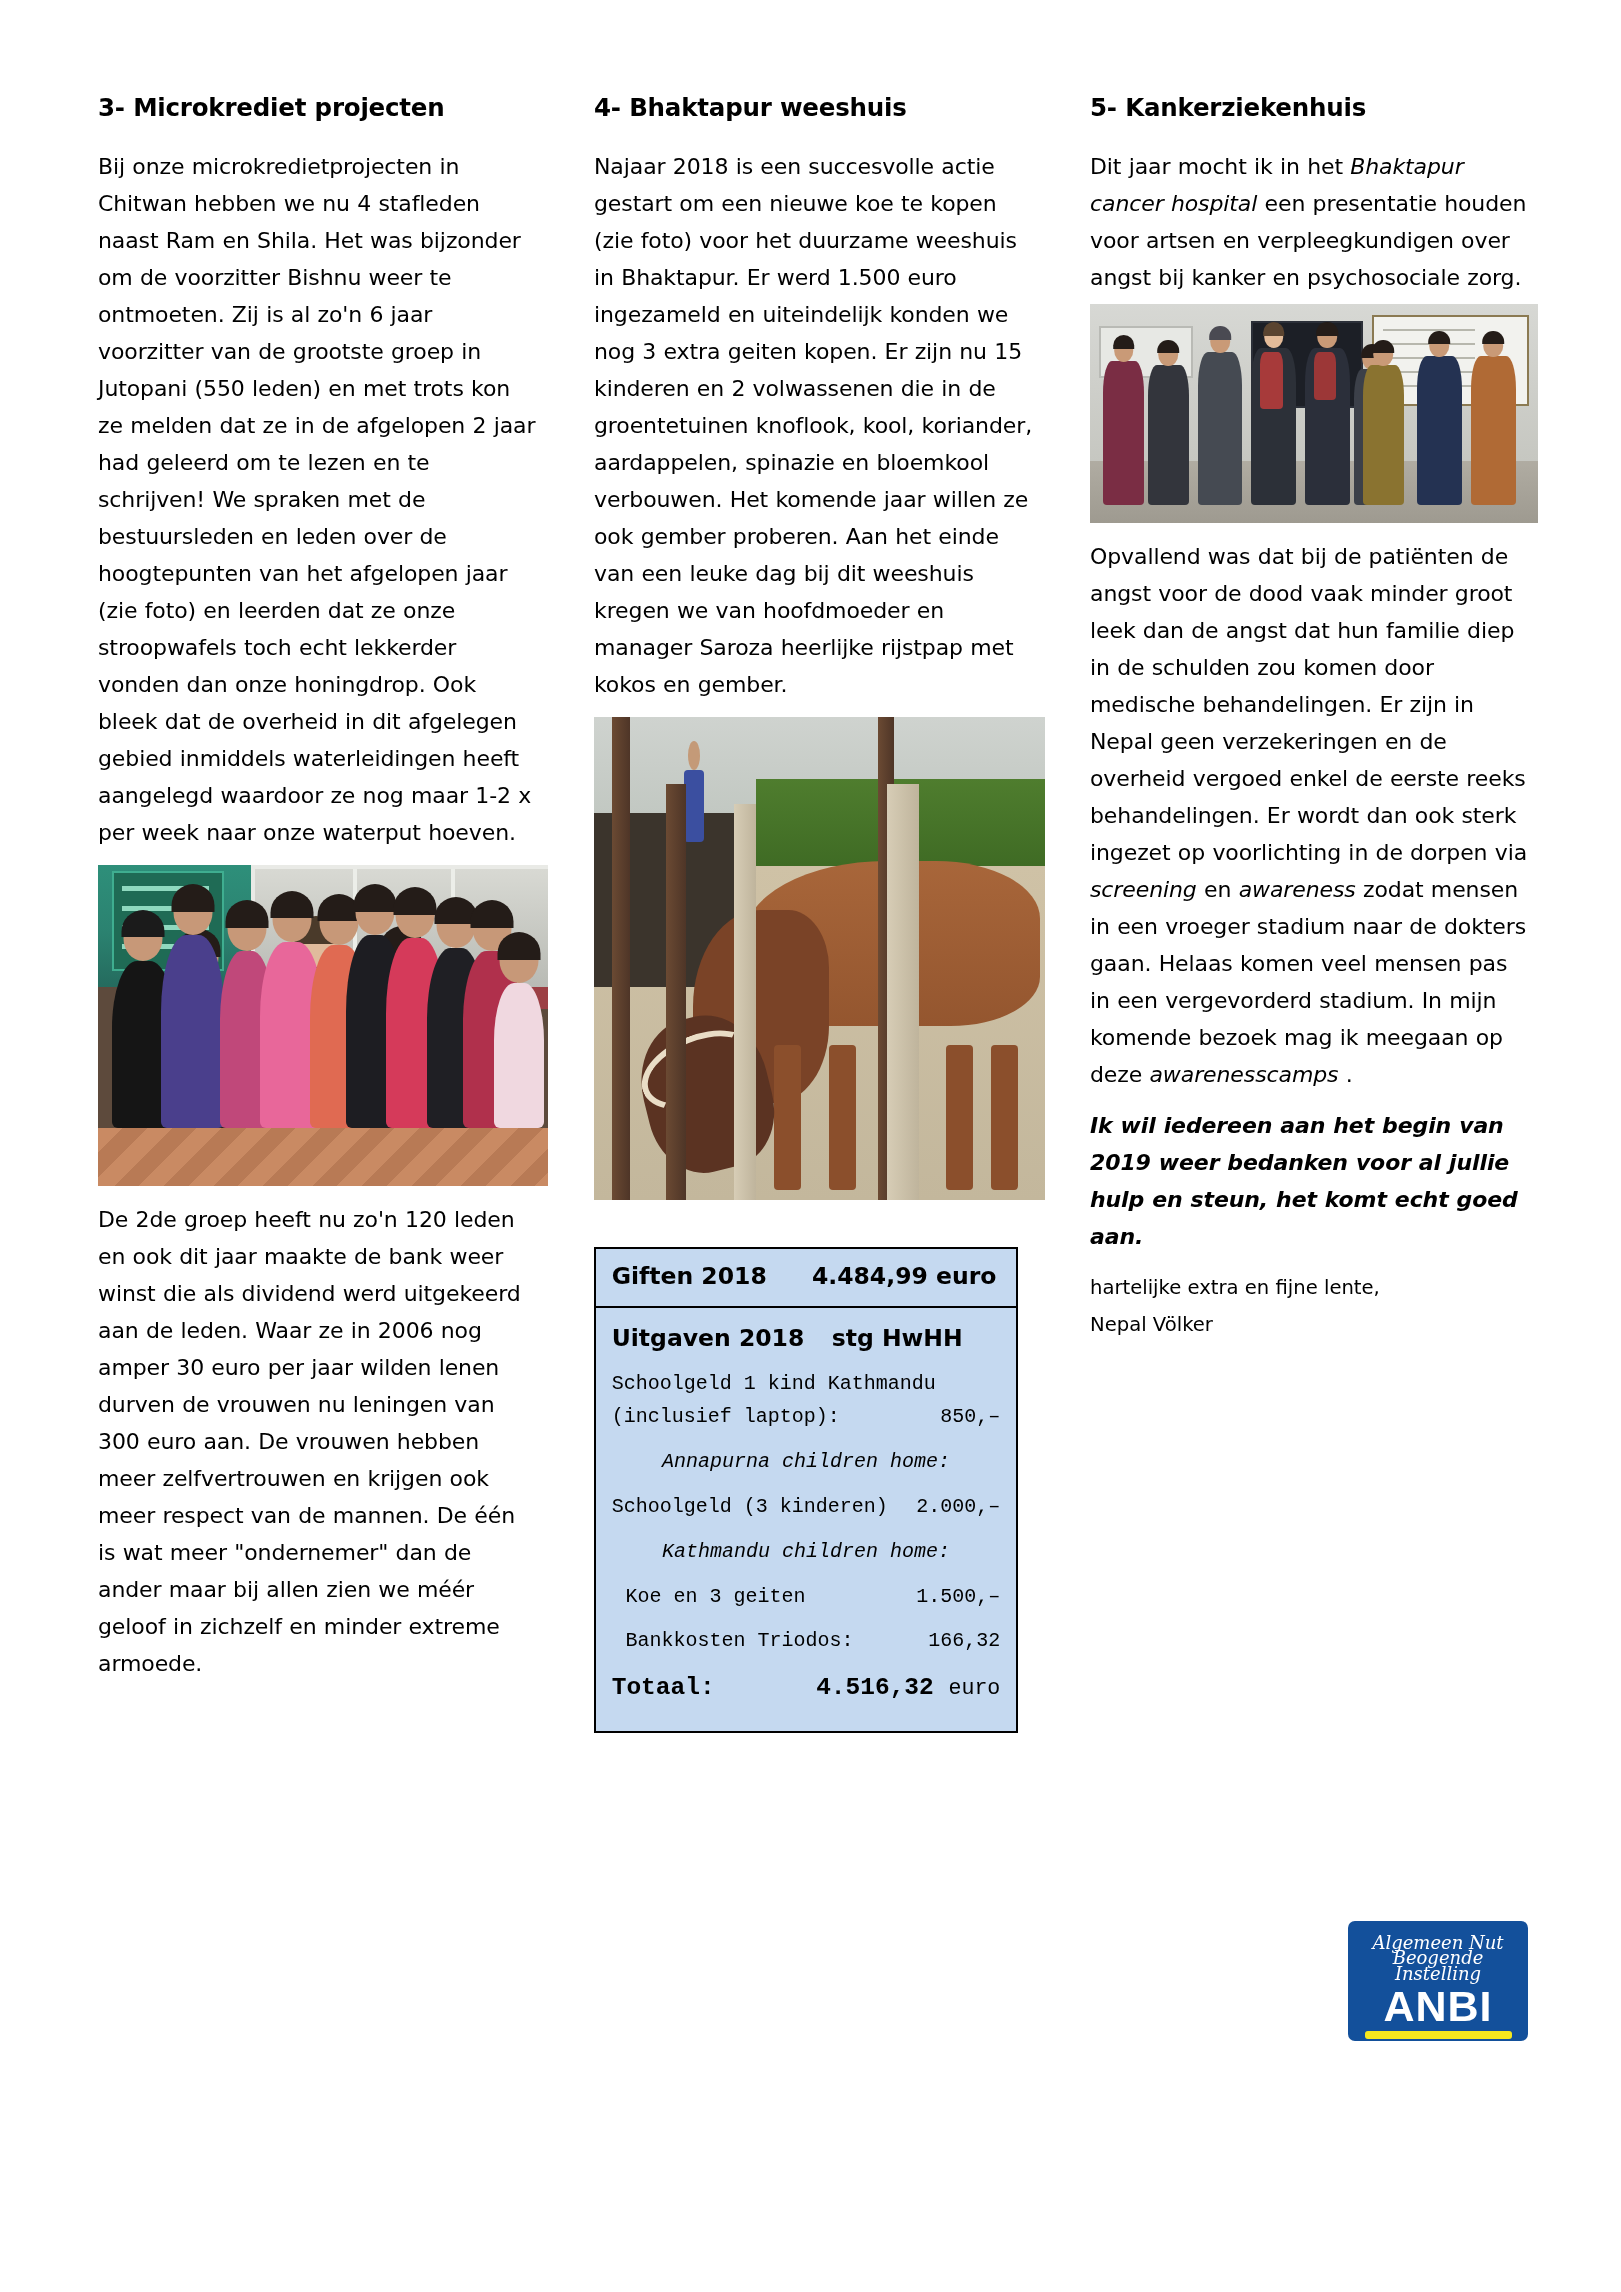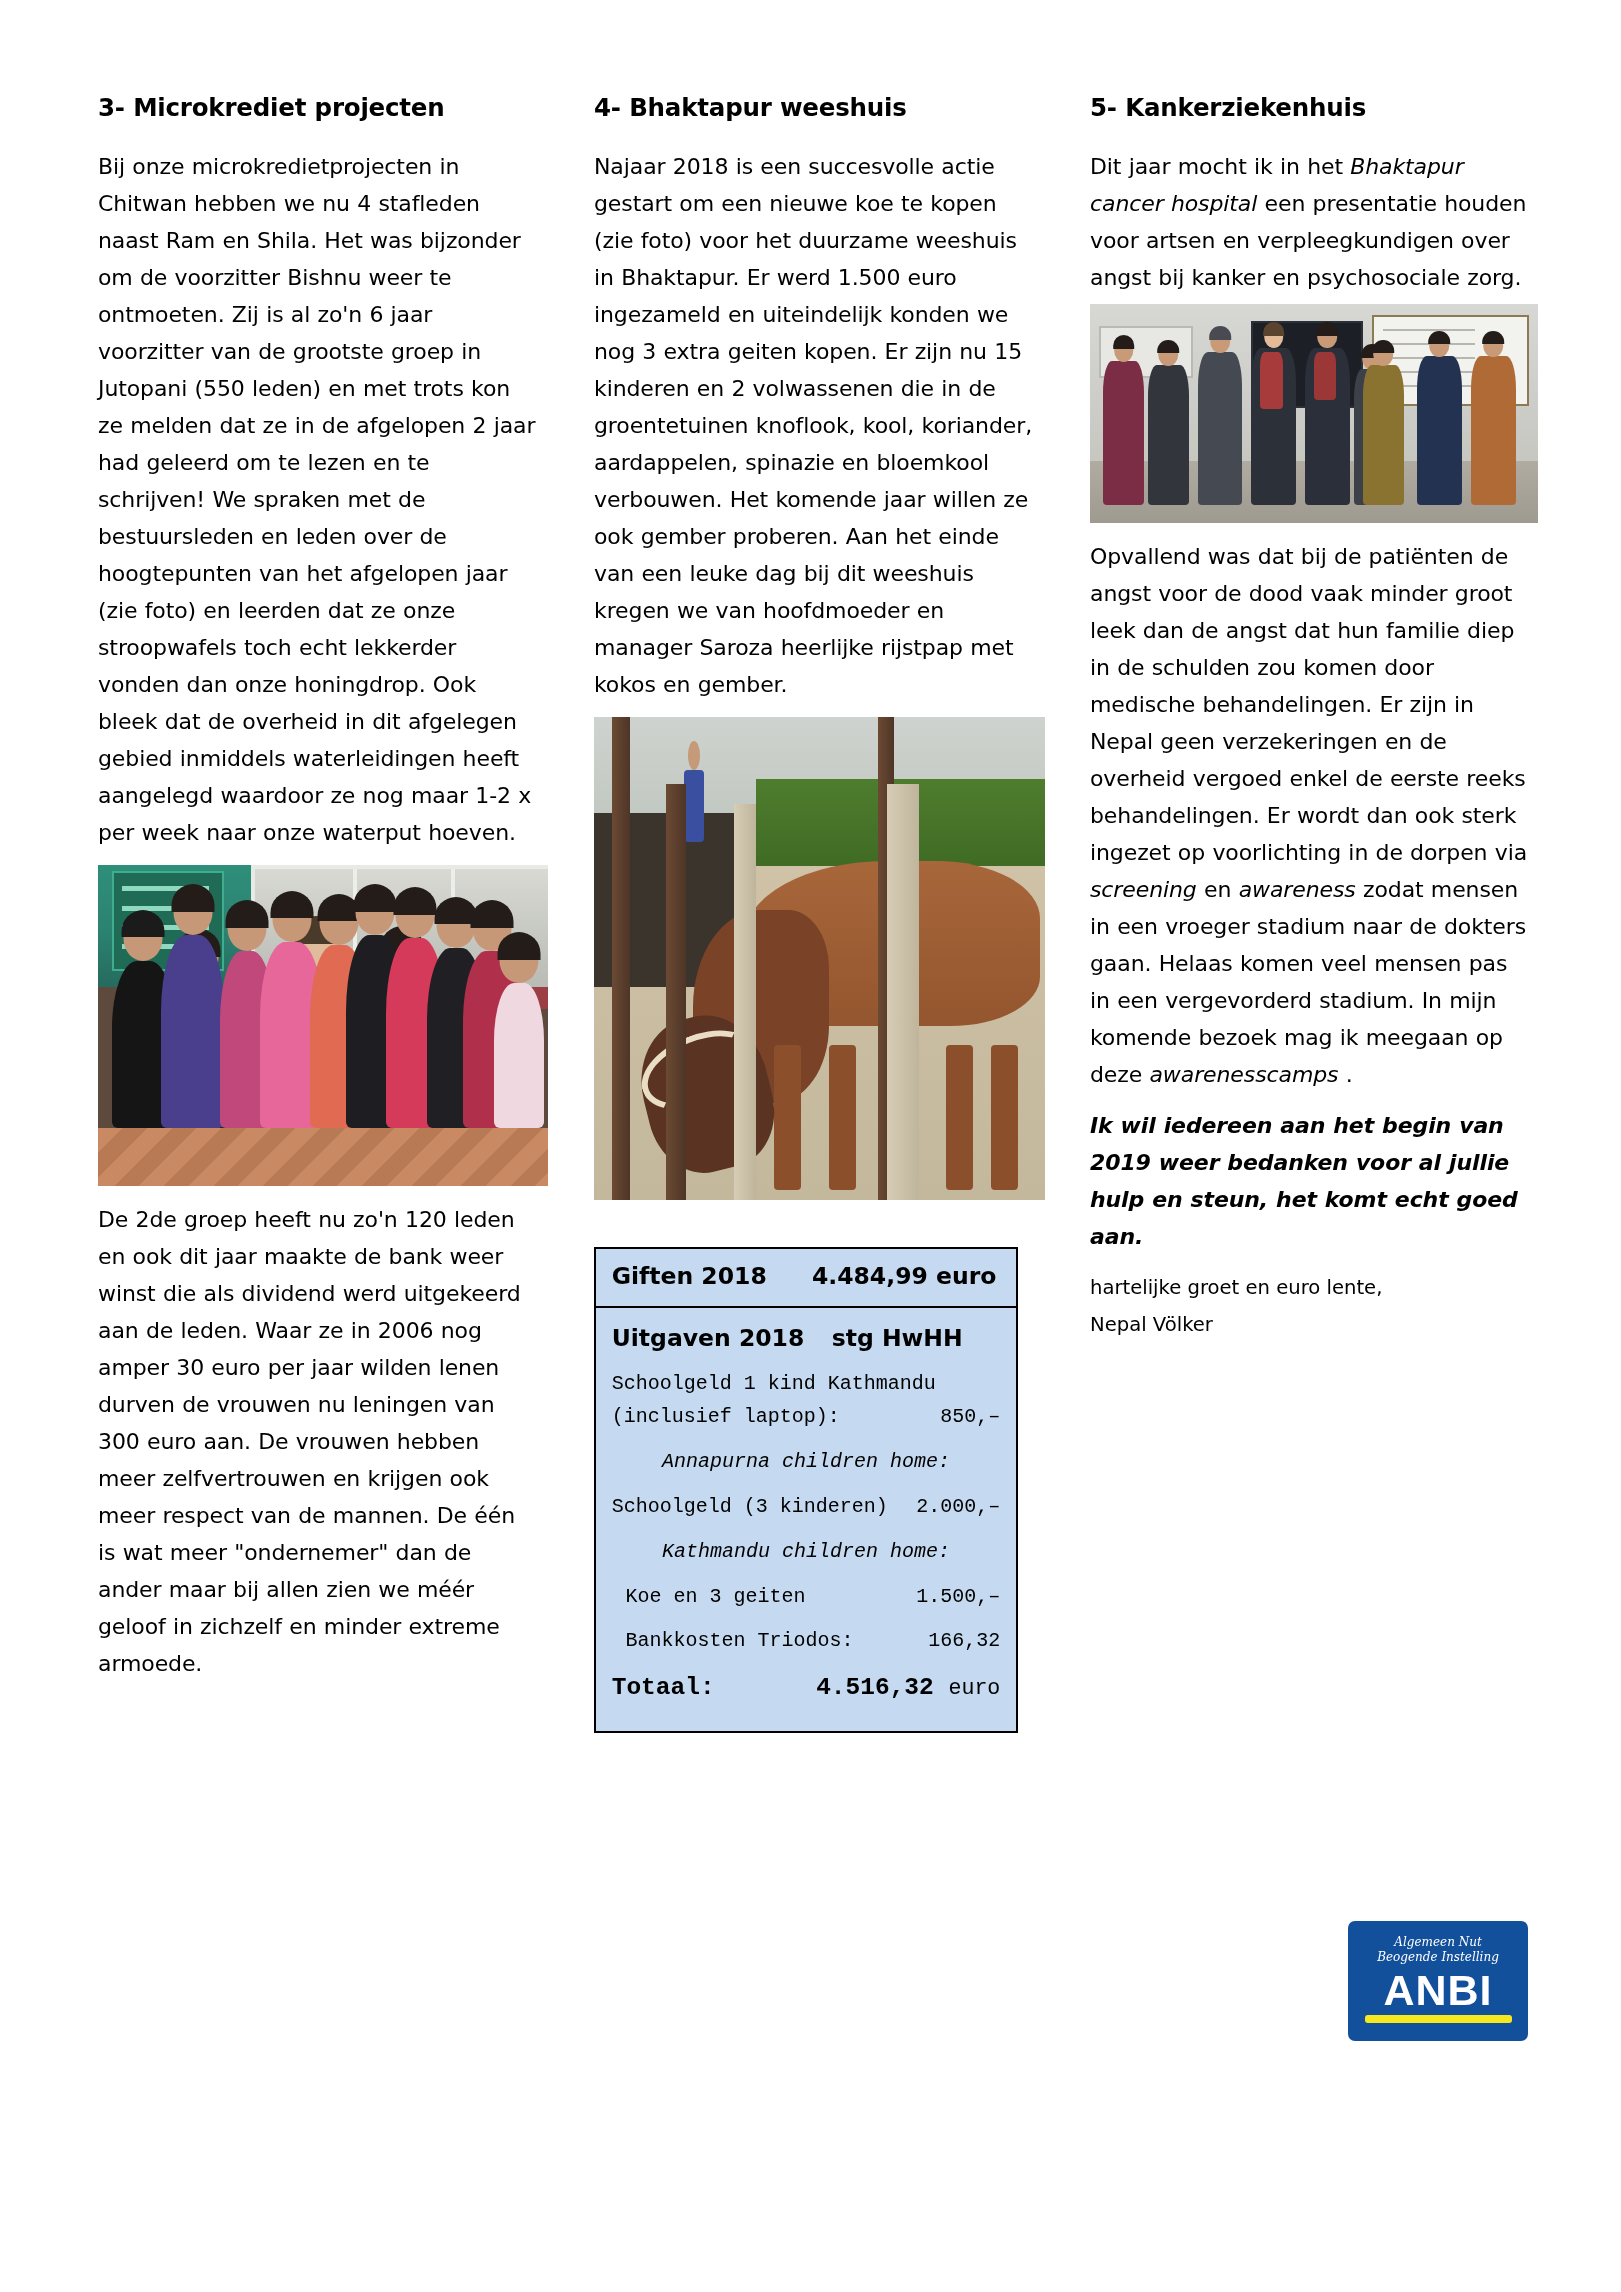--- a/index.html
+++ b/index.html
@@ -163,21 +163,21 @@
     width: 180px;
     height: 120px;
     background: #13509b;
     border-radius: 6.9px;
     overflow: hidden;
   }
   .anbi .tagline {
     margin-top: 13.7px;
     text-align: center;
     color: #ffffff;
-    font-size: 12px;
+    font-size: 18px;
     font-style: italic;
     line-height: 15.7px;
     font-family: "DejaVu Serif", serif;
   }
   .anbi .word {
     text-align: center;
     color: #ffffff;
     font-size: 43px;
     font-weight: bold;
     letter-spacing: 1px;
@@ -419,21 +419,21 @@
             </div>
         </div>
       </div>
 
       <p class="body-text">
         <span>Opvallend was dat bij de patiënten de angst voor de dood vaak minder groot leek dan de angst dat hun familie diep in de schulden zou komen door medische behandelingen. Er zijn in Nepal geen verzekeringen en de overheid vergoed enkel de eerste reeks behandelingen. Er wordt dan ook sterk ingezet op voorlichting in de dorpen via </span><em>screening</em><span> en </span><em>awareness</em><span> zodat mensen in een vroeger stadium naar de dokters gaan. Helaas komen veel mensen pas in een vergevorderd stadium. In mijn komende bezoek mag ik meegaan op deze </span><em>awarenesscamps</em><span> .</span>
       </p>
 
       <p class="body-text italic-para">Ik wil iedereen aan het begin van 2019 weer bedanken voor al jullie hulp en steun, het komt echt goed aan.</p>
 
-      <p class="sign-line">hartelijke groet en euro lente,</p>
+      <p class="sign-line">hartelijke extra en fijne lente,</p>
       <p class="sign-line">Nepal Völker</p>
     </div>
 
   </div>
 
   <div class="anbi">
     <div class="tagline">
       <div>Algemeen Nut</div>
       <div>Beogende Instelling</div>
     </div>

